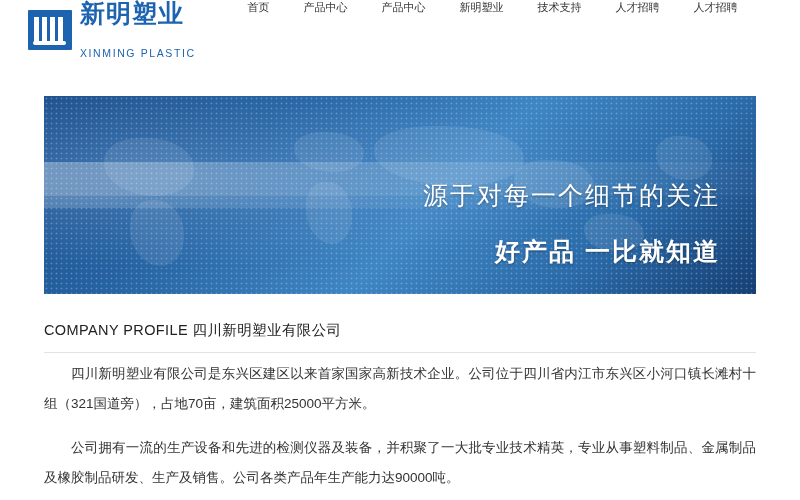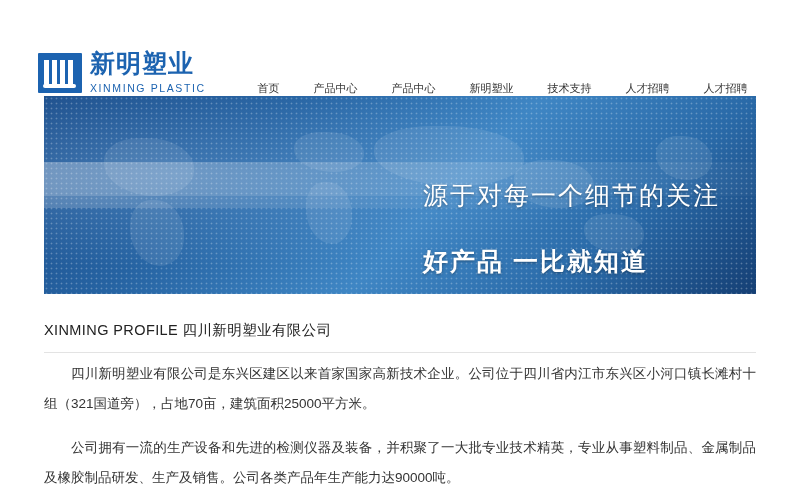--- a/index.html
+++ b/index.html
@@ -17,22 +17,22 @@
     width: 800px;
     height: 500px;
     position: relative;
     background: #ffffff;
   }
 
   
   .header {
     height: 96px;
     display: flex;
-    align-items: flex-end;
-    padding: 0 0 0 38px;
+    align-items: flex-start;
+    padding: 0 0 0 28px;
   }
 
   .logo {
     display: flex;
     align-items: center;
     gap: 8px;
     flex: 0 0 auto;
   }
 
   .logo-mark {
@@ -72,21 +72,21 @@
     font-weight: bold;
     color: #1c63b0;
     letter-spacing: 1px;
     line-height: 1.05;
   }
   .logo-en {
     font-size: 10.5px;
     color: #1c63b0;
     letter-spacing: 1.6px;
     line-height: 1.4;
-    margin-top: 5px;
+    margin-top: 20px;
   }
 
   .nav {
     display: flex;
     align-items: center;
     margin-left: 52px;
     gap: 34px;
   }
   .nav-item {
     font-size: 11px;
@@ -149,33 +149,34 @@
     left: 0; right: 0;
     top: 100px;
     height: 12px;
     background: linear-gradient(90deg, rgba(255,255,255,0.18) 0%, rgba(255,255,255,0.05) 60%, rgba(255,255,255,0) 100%);
   }
 
   .banner-text {
     position: absolute;
     right: 36px;
     top: 84px;
+    text-align: right;
     color: #ffffff;
   }
   .banner-line1 {
     font-size: 25px;
     letter-spacing: 2px;
     text-shadow: 0 1px 3px rgba(0,0,0,0.35);
     line-height: 1.2;
   }
   .banner-line2 {
     font-size: 25px;
     font-weight: bold;
     letter-spacing: 2px;
-    margin-top: 36px;
+    margin-top: 26px;
     text-shadow: 0 1px 3px rgba(0,0,0,0.35);
     line-height: 1.2;
   }
 
   
   .content {
     padding: 0 44px;
     margin-top: 26px;
   }
 
@@ -250,19 +251,19 @@
     <div class="banner-dots"></div>
     <div class="banner-sheen"></div>
     <div class="banner-sheen2"></div>
     <div class="banner-text">
       <div class="banner-line1">源于对每一个细节的关注</div>
       <div class="banner-line2">好产品   一比就知道</div>
     </div>
   </div>
 
   <div class="content">
-    <div class="section-title">XINMING PROFILE 四川新明塑业有限公司</div>
+    <div class="section-title">COMPANY PROFILE 四川新明塑业有限公司</div>
     <div class="divider"></div>
     <p class="para">四川新明塑业有限公司是东兴区建区以来首家国家高新技术企业。公司位于四川省内江市东兴区小河口镇长滩村十组（321国道旁），占地70亩，建筑面积25000平方米。</p>
     <p class="para">公司拥有一流的生产设备和先进的检测仪器及装备，并积聚了一大批专业技术精英，专业从事塑料制品、金属制品及橡胶制品研发、生产及销售。公司各类产品年生产能力达90000吨。</p>
   </div>
 
 </div>
 
 </body></html>

